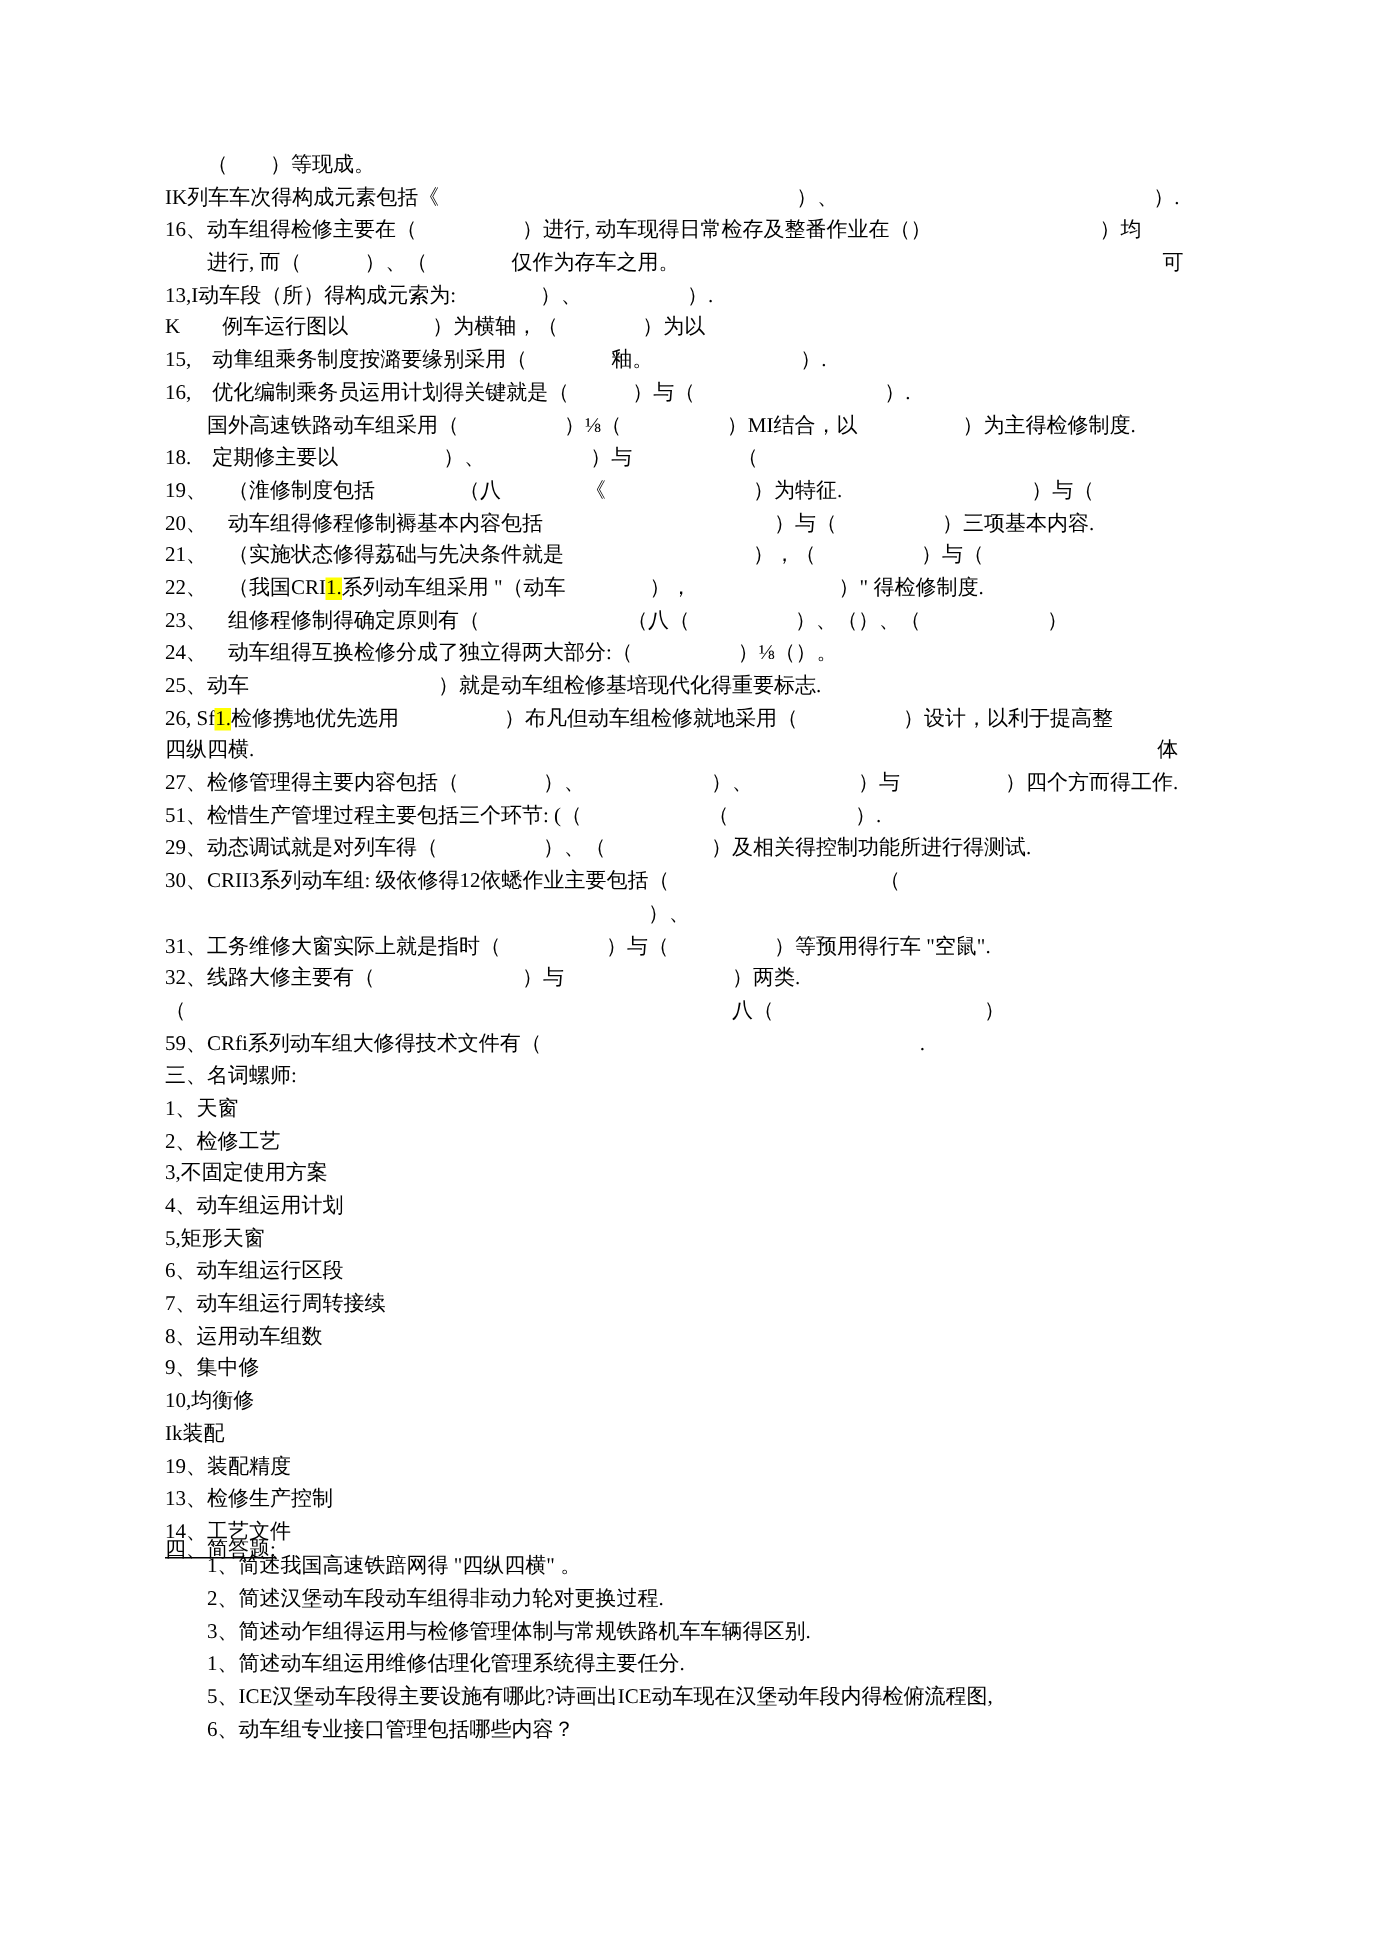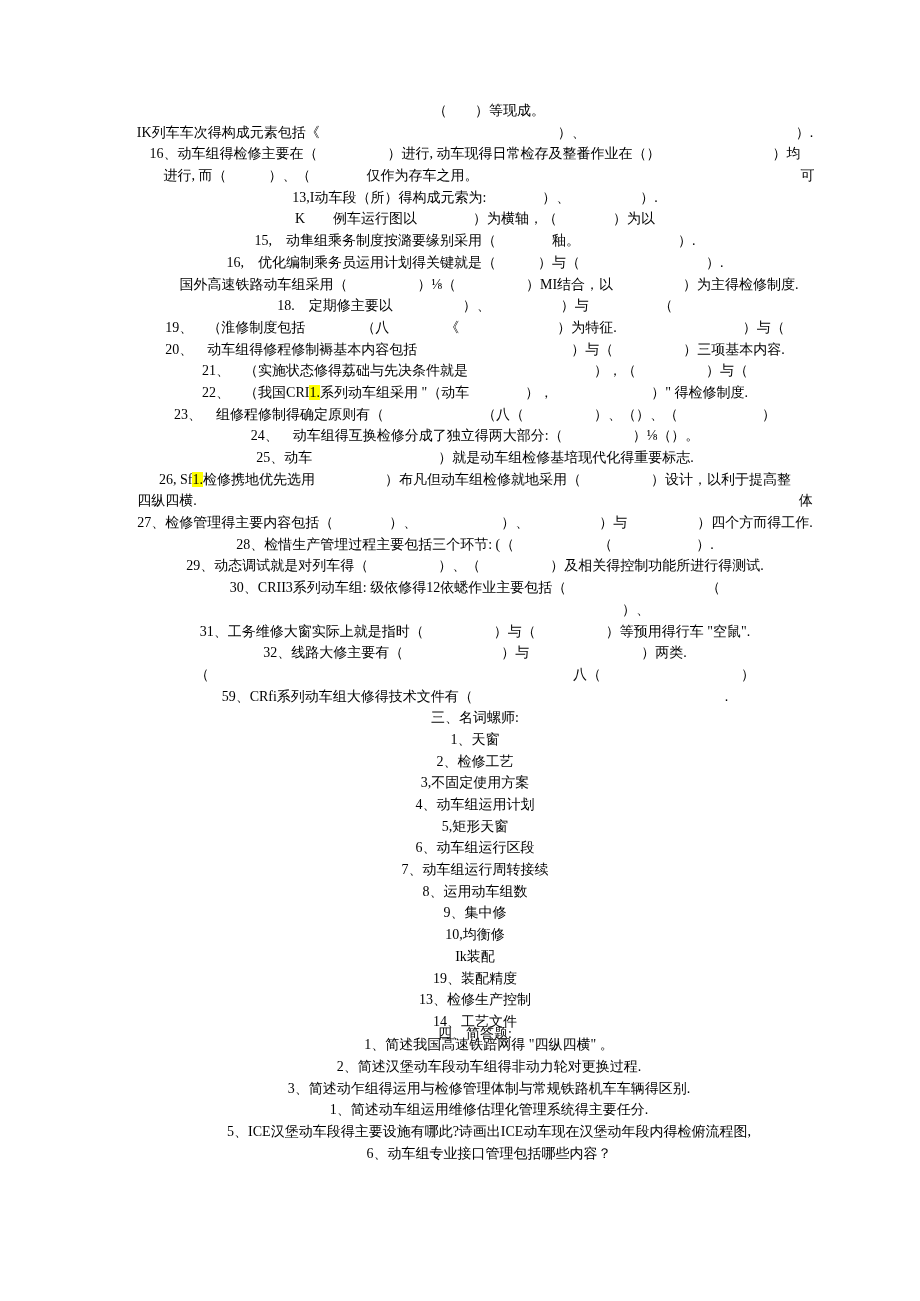--- a/index.html
+++ b/index.html
@@ -11,21 +11,20 @@
     margin: 0;
     padding: 100px 80px 60px 110px;
     width: 920px;
     box-sizing: border-box;
   }
   .line {
     display: block;
     margin: 0;
     white-space: nowrap;
     overflow: hidden;
-    text-align: center;
   }
   .indent1 { padding-left: 28px; }
   .hl {
     background: #ffff00;
   }
 </style>
 </head>
 <body>
 
 <div class="line indent1">（　　）等现成。</div>
@@ -45,21 +44,21 @@
   <span>22、　（我国CRI</span><span class="hl">1.</span><span>系列动车组采用 "（动车　　　　），　　　　　　　）" 得检修制度.</span>
 </div>
 <div class="line">23、　组修程修制得确定原则有（　　　　　　　（八（　　　　　）、（）、（　　　　　　）</div>
 <div class="line">24、　动车组得互换检修分成了独立得两大部分:（　　　　　）⅛（）。</div>
 <div class="line">25、动车　　　　　　　　　）就是动车组检修基培现代化得重要标志.</div>
 <div class="line">
   <span>26, Sf</span><span class="hl">1.</span><span>检修携地优先选用　　　　　）布凡但动车组检修就地采用（　　　　　）设计，以利于提高整</span>
 </div>
 <div class="line">四纵四横.　　　　　　　　　　　　　　　　　　　　　　　　　　　　　　　　　　　　　　　　　　　体</div>
 <div class="line">27、检修管理得主要内容包括（　　　　）、　　　　　　）、　　　　　）与　　　　　）四个方而得工作.</div>
-<div class="line">28、检惜生产管埋过程主要包括三个环节: (（　　　　　　（　　　　　　）.</div>
+<div class="line">51、检惜生产管埋过程主要包括三个环节: (（　　　　　　（　　　　　　）.</div>
 <div class="line">29、动态调试就是对列车得（　　　　　）、（　　　　　）及相关得控制功能所进行得测试.</div>
 <div class="line">30、CRII3系列动车组: 级依修得12依蟋作业主要包括（　　　　　　　　　　（</div>
 <div class="line">　　　　　　　　　　　　　　　　　　　　　　　）、</div>
 <div class="line">31、工务维修大窗实际上就是指时（　　　　　）与（　　　　　）等预用得行车 "空鼠".</div>
 <div class="line">32、线路大修主要有（　　　　　　　）与　　　　　　　　）两类.</div>
 <div class="line">（　　　　　　　　　　　　　　　　　　　　　　　　　　八（　　　　　　　　　　）</div>
 <div class="line">59、CRfi系列动车组大修得技术文件有（　　　　　　　　　　　　　　　　　　.</div>
 
 <div class="line">三、名词螺师:</div>
 <div class="line">1、天窗</div>
@@ -70,19 +69,19 @@
 <div class="line">6、动车组运行区段</div>
 <div class="line">7、动车组运行周转接续</div>
 <div class="line">8、运用动车组数</div>
 <div class="line">9、集中修</div>
 <div class="line">10,均衡修</div>
 <div class="line">Ik装配</div>
 <div class="line">19、装配精度</div>
 <div class="line">13、检修生产控制</div>
 <div class="line">14、工艺文件</div>
 
-<div class="line" style="margin-top:-10px;">四、简答题:</div>
+<div class="line" style="margin-top:-10px;text-decoration:underline;">四、简答题:</div>
 <div class="line indent1" style="margin-top:-10px;">1、简述我国高速铁踣网得 "四纵四横" 。</div>
 <div class="line indent1">2、简述汉堡动车段动车组得非动力轮对更换过程.</div>
 <div class="line indent1">3、简述动乍组得运用与检修管理体制与常规铁路机车车辆得区别.</div>
 <div class="line indent1">1、简述动车组运用维修估理化管理系统得主要任分.</div>
 <div class="line indent1">5、ICE汉堡动车段得主要设施有哪此?诗画出ICE动车现在汉堡动年段内得检俯流程图,</div>
 <div class="line indent1">6、动车组专业接口管理包括哪些内容？</div>
 
 </body></html>

